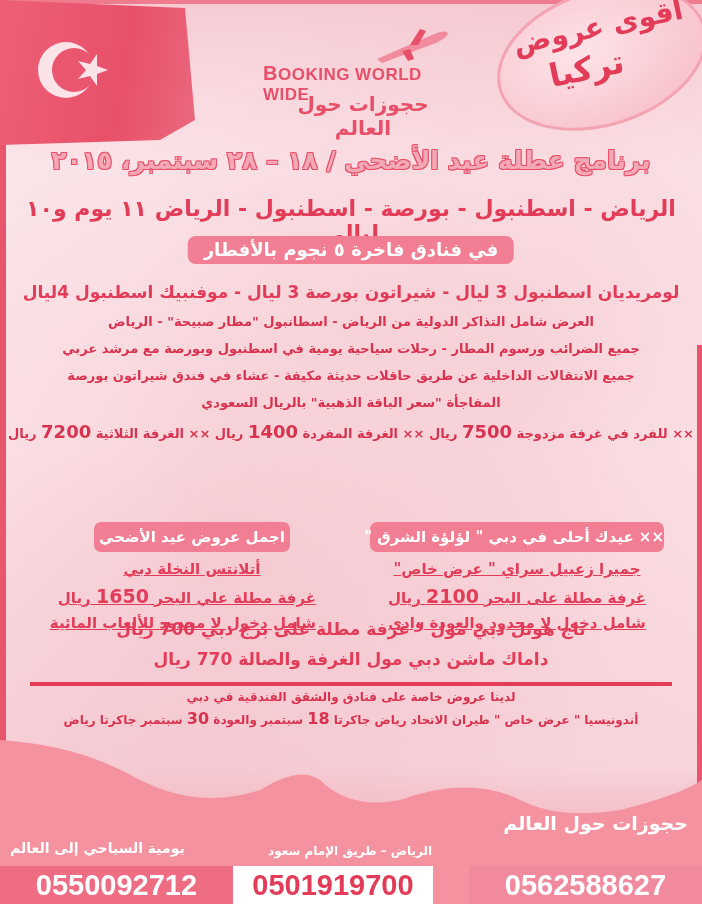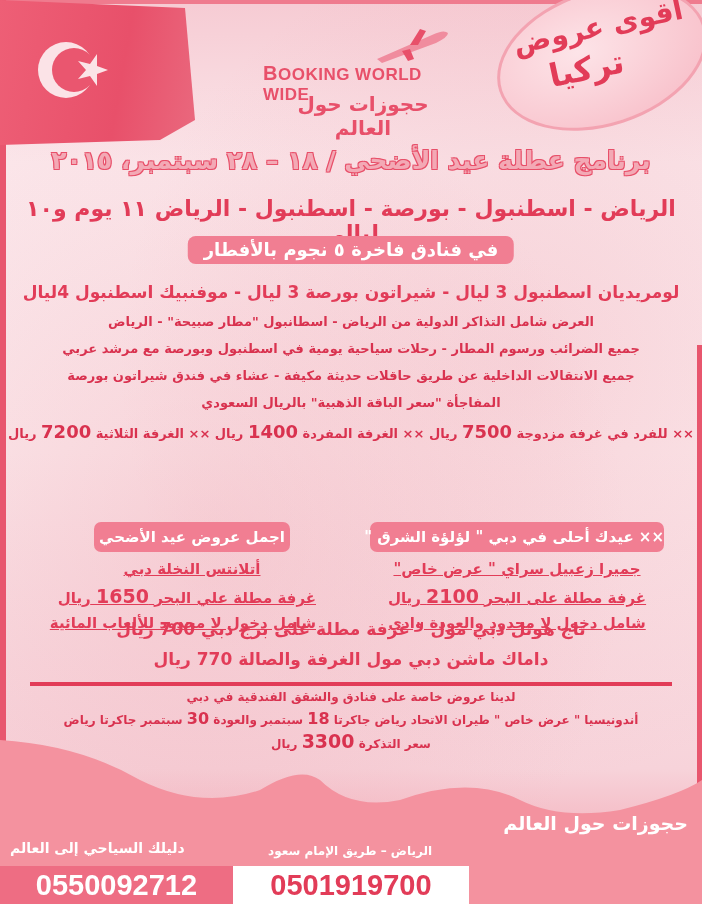--- a/index.html
+++ b/index.html
@@ -114,21 +114,21 @@
   .fl { position: absolute; color: #fff; font-weight: bold; font-size: 13px; white-space: nowrap; }
   .fl-mid { left: 268px; top: 4px; font-size: 12px; }
   .fl-left { left: 10px; top: 0; font-size: 14px; }
   .phones { position: absolute; top: 866px; left: 0; width: 702px; height: 38px; direction: ltr; }
   .phone {
     position: absolute; top: 0; height: 38px; line-height: 38px; text-align: center;
     font-family: "Liberation Sans", sans-serif; font-weight: bold; font-size: 29px;
     letter-spacing: 0px;
   }
   .ph-1 { left: 0; width: 233px; background: #ee6d83; color: #fff; }
-  .ph-2 { left: 233px; width: 236px; background: #ffffff; color: #e23c58; }
+  .ph-2 { left: 233px; width: 200px; background: #ffffff; color: #e23c58; }
   .ph-3 { left: 469px; width: 233px; background: #f28a9d; color: #fff; }
 </style>
 </head>
 <body>
 
 <div class="page">
   <div class="bg-photo"></div>
   <div class="top-band"></div>
   <div class="frame-left"></div>
   <div class="frame-right"></div>
@@ -213,33 +213,29 @@
 
   <div class="extra-lines">
     <div class="el">لدينا عروض خاصة على فنادق والشقق الفندقية في دبي</div>
     <div class="el">
       <span>أندونيسيا " عرض خاص " طيران الاتحاد رياض جاكرتا</span>
       <span class="num">18</span>
       <span>سبتمبر والعودة</span>
       <span class="num">30</span>
       <span>سبتمبر جاكرتا رياض</span>
     </div>
-    <div class="el">
-      <span>سعر التذكرة</span>
-      <span class="bignum">3300</span>
-      <span>ريال</span>
-    </div>
   </div>
 
   <svg class="waves" viewBox="0 0 702 164" preserveAspectRatio="none">
     <path d="M0 0 Q80 5 140 40 Q200 70 260 50 Q300 25 320 40 Q350 70 400 60 Q470 35 520 60 Q560 80 620 70 Q680 55 702 40 L702 164 L0 164 Z" fill="#f4929f"></path>
   </svg>
 
   <div class="footer-brand">حجوزات حول العالم</div>
   <div class="footer-labels">
     <div class="fl fl-mid">الرياض – طريق الإمام سعود</div>
-    <div class="fl fl-left">دليلك السياحي إلى العالم</div>
+    <div class="fl fl-left">يومية السياحي إلى العالم</div>
   </div>
   <div class="phones">
     <div class="phone ph-1">0550092712</div>
     <div class="phone ph-2">0501919700</div>
+    <div class="phone ph-3">0562588627</div>
   </div>
 </div>
 
 </body></html>

